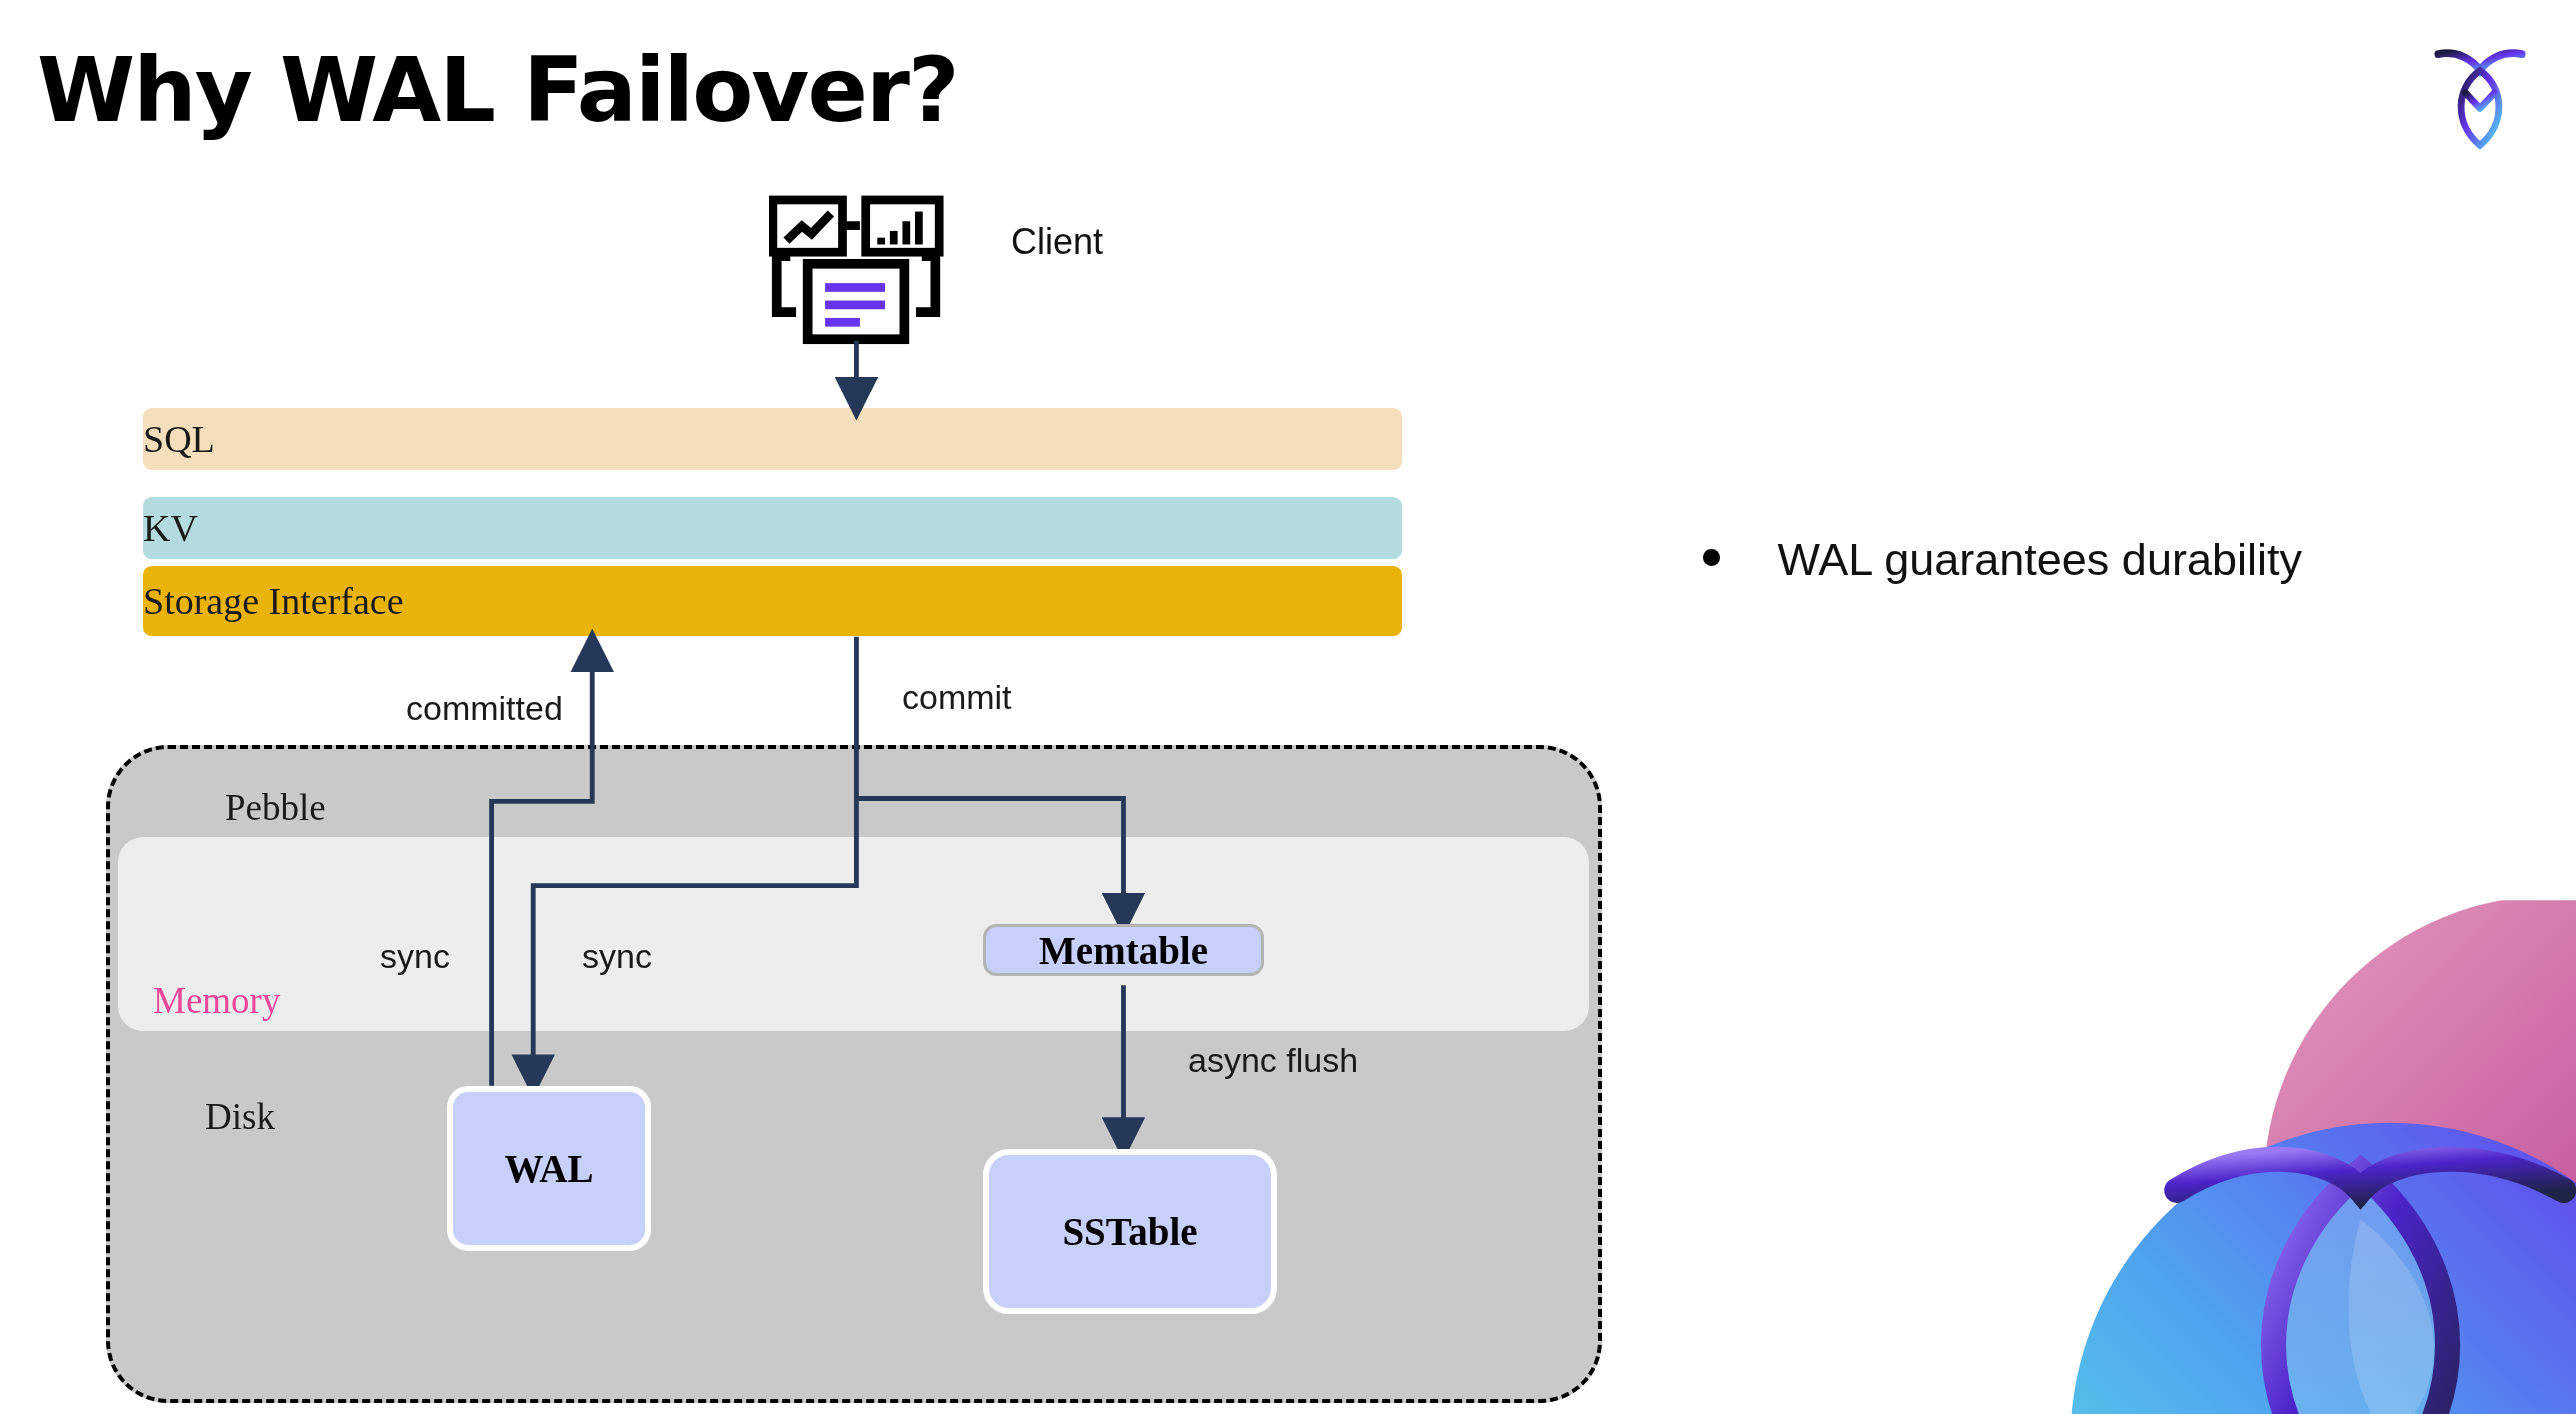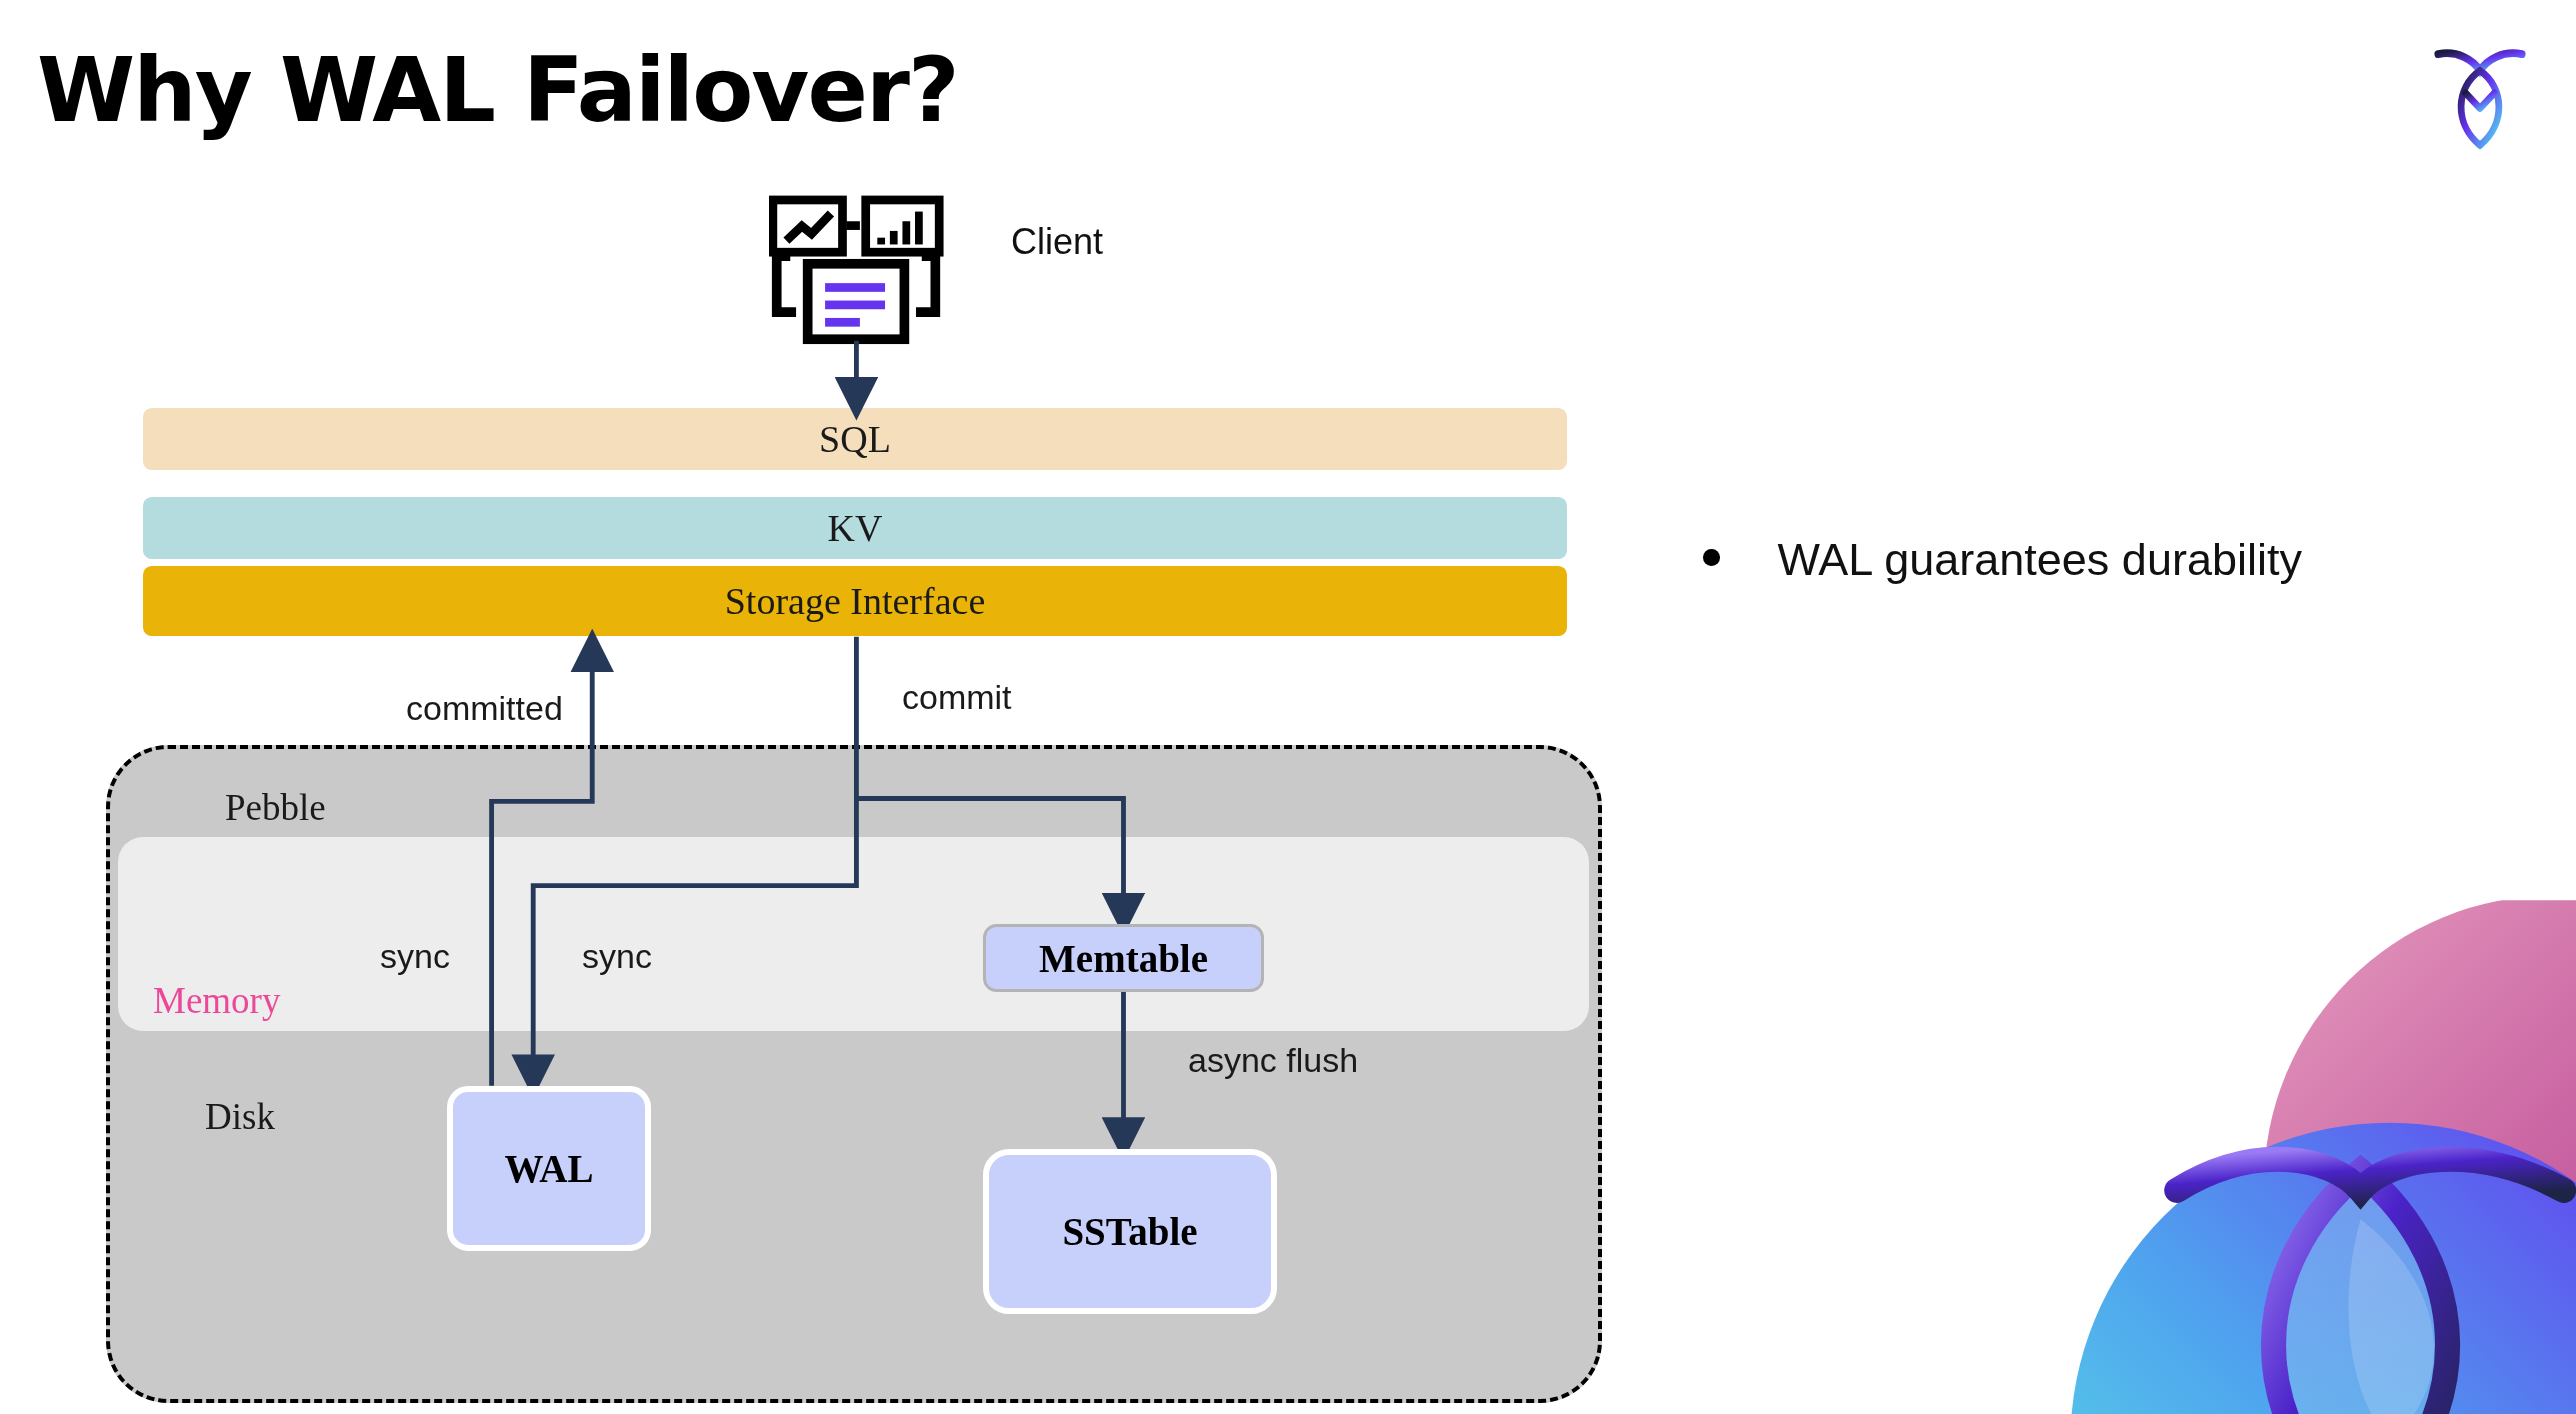--- a/index.html
+++ b/index.html
@@ -50,26 +50,25 @@
     font-size: 36px;
     color: #111111;
     font-family: "Liberation Sans", sans-serif;
     white-space: nowrap;
   }
 
   
   .layer-bar {
     position: absolute;
     left: 143px;
-    width: 1424px;
+    width: 1259px;
     height: 62px;
     border-radius: 8.7px;
     display: flex;
     align-items: center;
-    justify-content: center;
     font-family: "Liberation Serif", serif;
     font-size: 38px;
     color: #1a1a1a;
   }
   #layer-sql { top: 408px; }
   #layer-kv  { top: 497px; }
   #layer-si  { top: 566px; height: 70px; }
 
   
   #pebble-container {
@@ -124,21 +123,21 @@
     align-items: center;
     justify-content: center;
     font-family: "Liberation Serif", serif;
     font-weight: 700;
     font-size: 39px;
     color: #000000;
     border-radius: 13.5px;
   }
   #node-memtable {
     left: 983px; top: 924px;
-    width: 281px; height: 68px;
+    width: 281px; height: 52px;
     border: 3.9px solid #b4b4b4;
   }
   #node-wal {
     left: 447px; top: 1086px;
     width: 204px; height: 165px;
     border: 6.8px solid #ffffff;
     border-radius: 21px;
   }
   #node-sstable {
     left: 983px; top: 1149px;

